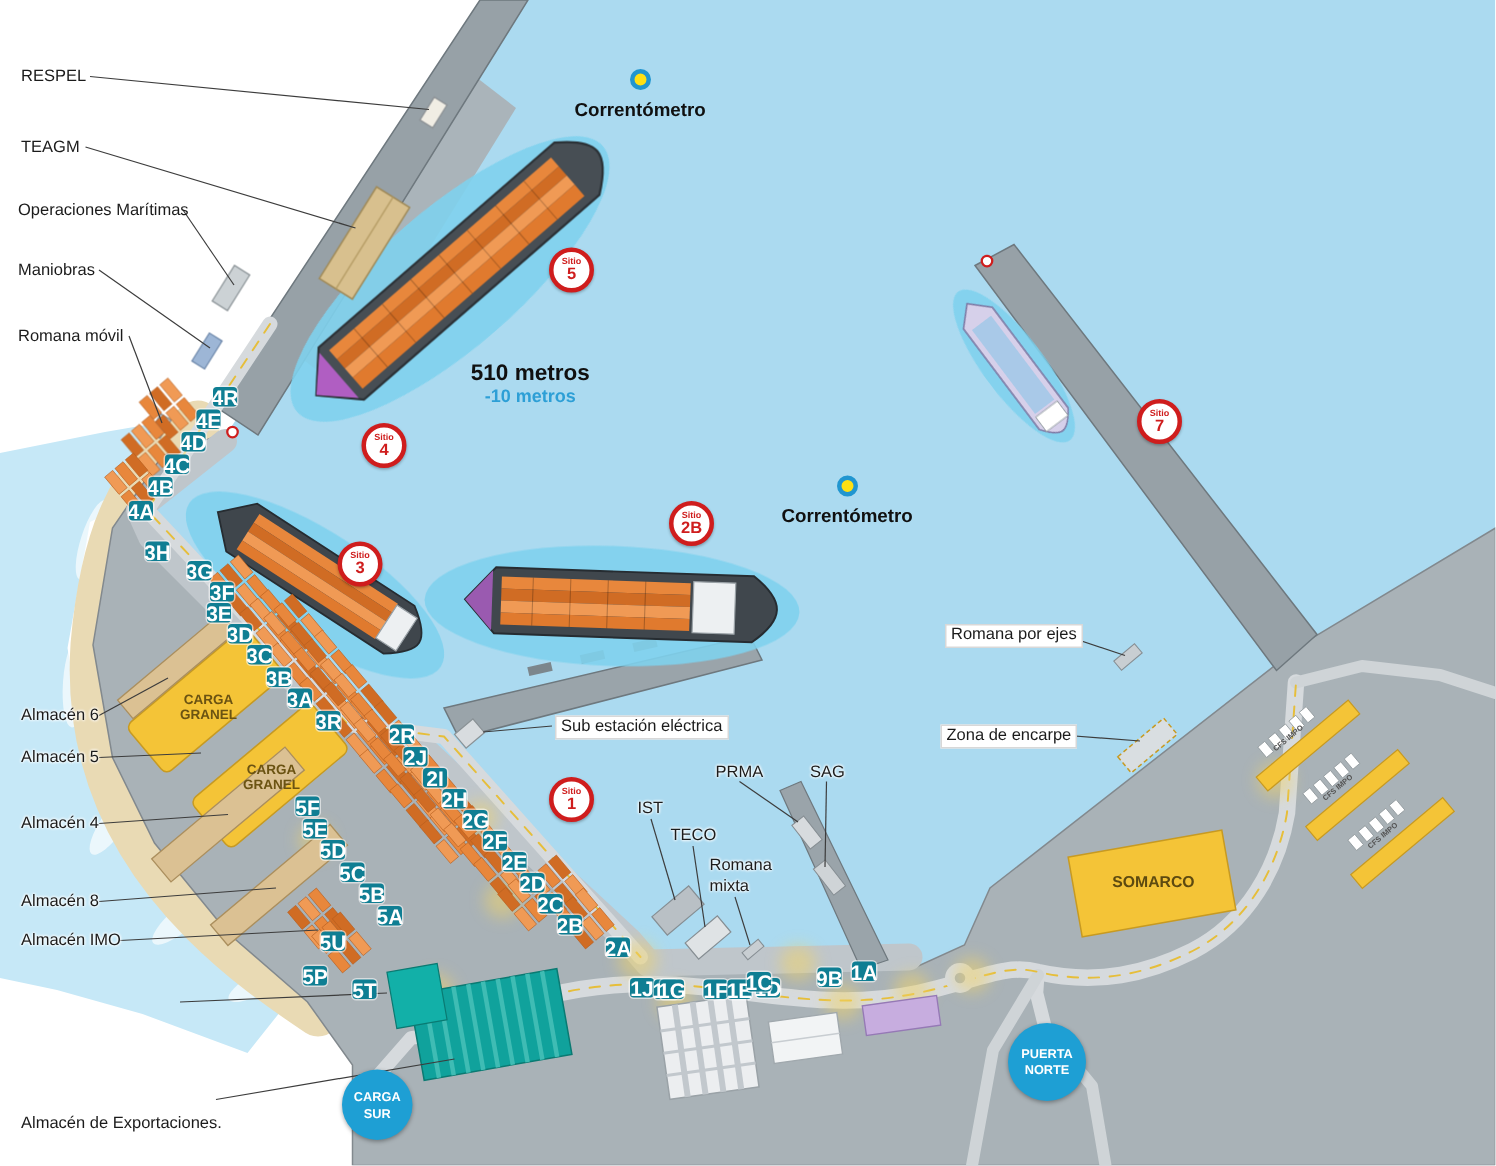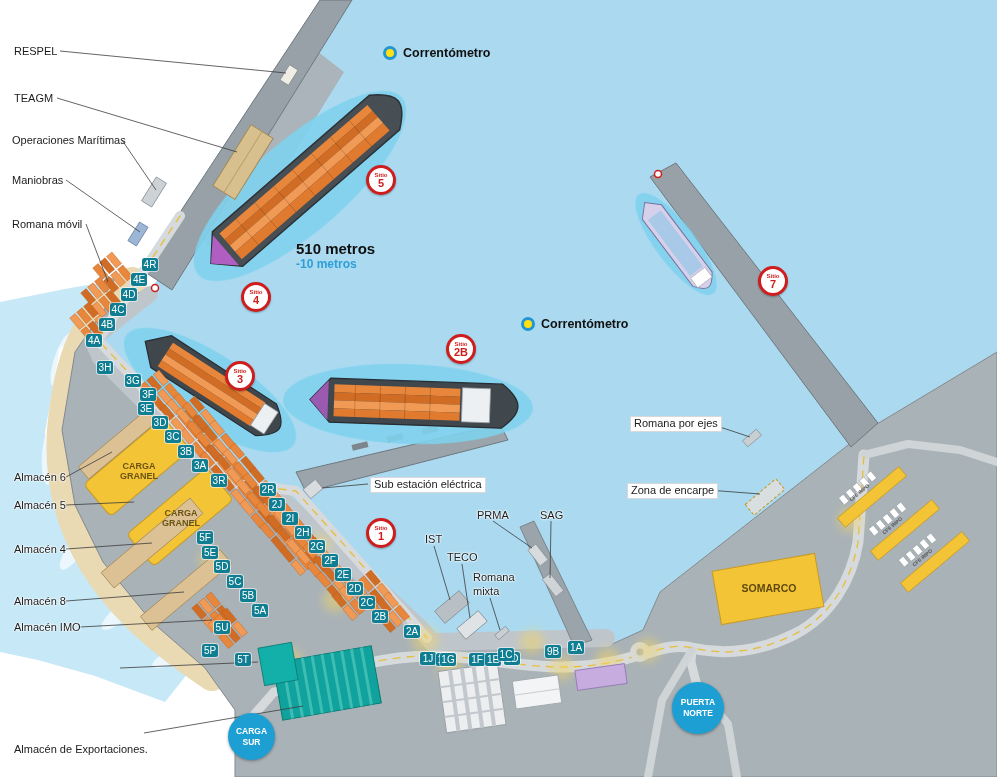--- a/index.html
+++ b/index.html
@@ -4,39 +4,39 @@
 <style>
   html,body{margin:0;padding:0;background:#fff;}
   .scene{position:relative;width:997px;height:777px;background:#ffffff;overflow:hidden;
          font-family:"Liberation Sans",sans-serif;}
   .scene svg{position:absolute;left:0;top:0;}
   
   .callout{position:absolute;font-size:11px;color:#1b1b1b;line-height:1.25;}
   .boxed{background:#ffffff;padding:0 3px;border:0.5px solid #d8d8d8;}
   .halo{text-shadow:0 0 2px #fff,0 0 2px #fff,0 0 2px #fff;}
   
-  .chip{position:absolute;width:16px;height:13px;background:#0f7e93;color:#fff;font-size:10px;
-        font-weight:normal;display:flex;align-items:center;justify-content:center;border-radius:2.5px;
+  .chip{position:absolute;width:16px;height:13px;background:#0f7e93;color:#fff;font-size:14px;
+        font-weight:bold;display:flex;align-items:center;justify-content:center;border-radius:2.5px;
         box-shadow:0 0 0 1px rgba(255,255,255,.55);}
   
   .sitio{position:absolute;width:30px;height:30px;background:#fff;border:3px solid #cf1d1d;border-radius:50%;
          display:flex;flex-direction:column;align-items:center;justify-content:center;line-height:1;
          box-shadow:0 1px 2px rgba(0,0,0,.3);box-sizing:border-box;}
   .sitio .sw{font-size:6px;color:#cf1d1d;font-weight:bold;}
   .sitio .sn{font-size:11px;color:#cf1d1d;font-weight:bold;}
   
   .gate{position:absolute;border-radius:50%;background:#1e9fd4;color:#fff;font-weight:bold;font-size:8.5px;
         display:flex;align-items:center;justify-content:center;text-align:center;line-height:1.25;
         padding:5px;box-sizing:border-box;box-shadow:0 1px 3px rgba(0,0,0,.35);}
   
-  .meas{position:absolute;text-align:left;}
+  .meas{position:absolute;text-align:center;}
   .mlen{font-size:15px;font-weight:bold;color:#101010;}
   .mdep{font-size:12px;font-weight:bold;color:#2d9fd6;}
   
-  .leg{position:absolute;display:flex;align-items:center;gap:6px;font-weight:600;font-size:12.5px;color:#101010;}
+  .leg{position:absolute;display:flex;align-items:center;gap:6px;font-weight:600;font-size:12.5px;color:#101010;flex-direction:column;}
   .leg .dot{width:8px;height:8px;border-radius:50%;background:#ffe013;border:3px solid #2196d0;}
   
   .area{position:absolute;text-align:center;font-weight:bold;color:#6b5312;}
   .carga{width:58px;font-size:9px;line-height:1.15;}
   .somarco{width:86px;font-size:10.5px;color:#5d4a10;}
   .cfs{font-size:5px;color:#555;transform:rotate(-40deg);transform-origin:left top;font-weight:bold;}
 </style>
 </head>
 <body>
 

